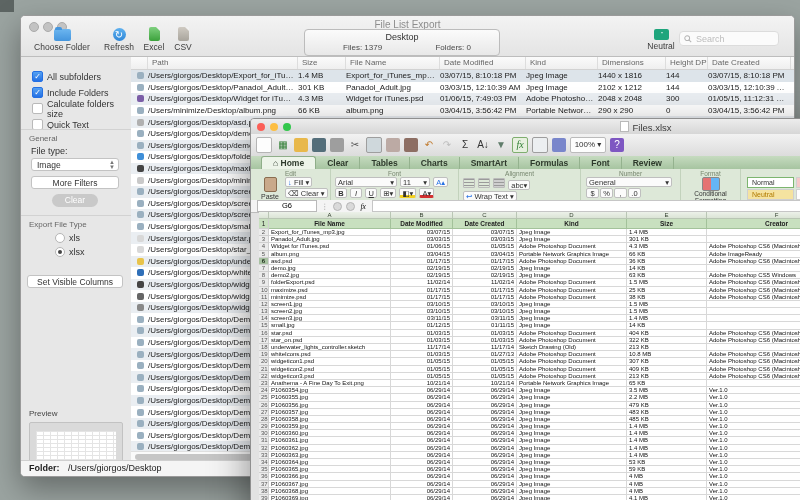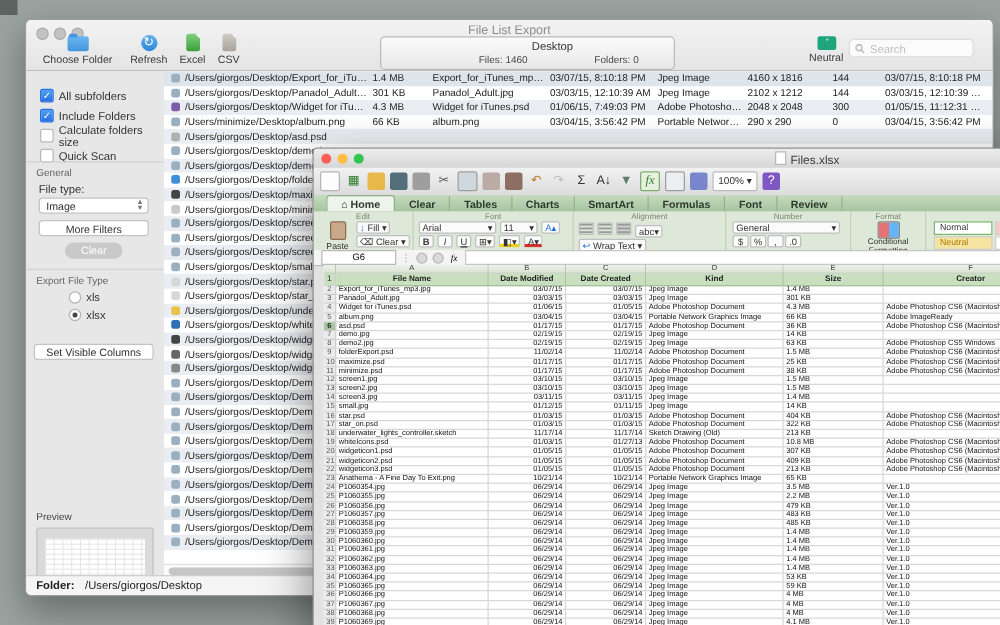--- a/index.html
+++ b/index.html
@@ -26,21 +26,21 @@
   .refresh-ic{width:13px;height:13px;border-radius:50%;
        background:linear-gradient(#5fb1ef,#2f87d8);color:#fff;font-size:10px;
        line-height:13px;text-align:center;}
   .doc-ic{width:11px;height:14px;border-radius:2px;position:relative;margin:0 auto;}
   .doc-ic.green{background:linear-gradient(#7fd07f,#3ba13b);}
   .doc-ic.grayd{background:linear-gradient(#cfcac2,#a8a49c);}
   .doc-ic:before{content:"";position:absolute;right:0;top:0;border:2.5px solid;
        border-color:#f2f2f2 #f2f2f2 transparent transparent;}
   .scanbox{position:absolute;left:283px;top:13px;width:194px;height:25px;
        background:linear-gradient(#fbfbfb,#e8e8e8);border:1px solid #bcbcbc;
-       border-radius:4px;font-size:8px;color:#4a4a4a;text-align:center;padding-left:40px;}
+       border-radius:4px;font-size:8px;color:#4a4a4a;text-align:center;}
   .scanbox .ttl{font-size:9px;color:#333;margin-top:2px;}
   .scanbox .cnts{display:flex;justify-content:space-between;padding:1px 28px 0 38px;}
   .fb-ic{width:15px;height:11px;background:#1ea57c;border-radius:2px;margin:0 auto;
        position:relative;color:#fff;font-size:6px;line-height:10px;}
   .fb-ic:after{content:"";position:absolute;left:2px;bottom:-3px;
        border:3px solid transparent;border-top-color:#1ea57c;border-left-width:1px;}
   .searchbox{position:absolute;right:15px;top:15px;width:100px;height:15px;
        background:#fbfbfb;border:1px solid #dcdcdc;border-radius:4px;
        color:#bdbdbd;font-size:9px;line-height:14px;padding-left:16px;box-sizing:border-box;}
   .searchbox svg{position:absolute;left:4px;top:3px;}
@@ -182,21 +182,21 @@
       <div>Excel</div>
     </div>
     <div class="tb-item" style="left:148px;top:11px;width:28px;">
       <div class="ic doc-ic grayd"></div>
       <div>CSV</div>
     </div>
 
     <div class="scanbox">
       <div class="ttl">Desktop</div>
       <div class="cnts">
-        <span>Files: 1460</span>
+        <span>Files: 1379</span>
         <span>Folders: 0</span>
       </div>
     </div>
 
     <div class="tb-item" style="left:615px;top:13px;width:50px;">
       <div class="ic fb-ic">&nbsp;''</div>
       <div>Neutral</div>
     </div>
     <div class="searchbox">
       <svg width="8" height="8" viewBox="0 0 10 10">
@@ -216,21 +216,21 @@
         <div class="chk-row" style="top: 30px;">
           <span class="chk on">✓</span>
           <span>Include Folders</span>
         </div>
         <div class="chk-row" style="top: 46px;">
           <span class="chk"></span>
           <span>Calculate folders size</span>
         </div>
         <div class="chk-row" style="top: 62px;">
           <span class="chk"></span>
-          <span>Quick Scan</span>
+          <span>Quick Text</span>
         </div>
       </div>
     <div class="sb-div" style="top:72px"></div>
     <div class="sb-sec" style="top:77px">General</div>
     <div style="position:absolute;left:10px;top:89px;font-size:9px;">File type:</div>
     <div class="popup" style="top:101px">
       <span>Image</span>
       <span class="arr">▲<br>▼</span>
     </div>
     <div class="btn" style="top:119px">More Filters</div>
@@ -248,29 +248,40 @@
         </div>
       </div>
     <div class="btn" style="top:218px;width:96px;left:6px">Set Visible Columns</div>
     <div class="sb-sec" style="top:352px;color:#444">Preview</div>
     <div class="preview-box">
       <div class="pv-sheet"></div>
     </div>
   </div>
 
   <div class="ftable">
+    <div class="fhead">
+        <div style="width: 17px;"></div>
+        <div style="width: 150px;">Path</div>
+        <div style="width: 48px;">Size</div>
+        <div style="width: 94px;">File Name</div>
+        <div style="width: 86px;">Date Modified</div>
+        <div style="width: 72px;">Kind</div>
+        <div style="width: 68px;">Dimensions</div>
+        <div style="width: 42px;">Height DPI</div>
+        <div style="width: 83px;">Date Created</div>
+      </div>
     <div>
         <div class="frow sel alt">
           <div class="fdot" style="background: rgb(154, 176, 192); width: 7px;"></div>
           <div style="width: 150px;">/Users/giorgos/Desktop/Export_for_iTunes_mp3.jpg</div>
           <div style="width: 48px;">1.4 MB</div>
           <div style="width: 94px;">Export_for_iTunes_mp3.jpg</div>
           <div style="width: 86px;">03/07/15, 8:10:18 PM</div>
           <div style="width: 72px;">Jpeg Image</div>
-          <div style="width: 68px;">4160 x 1816</div>
+          <div style="width: 68px;">1440 x 1816</div>
           <div style="width: 42px;">144</div>
           <div style="width: 83px;">03/07/15, 8:10:18 PM</div>
         </div>
         <div class="frow ">
           <div class="fdot" style="background: rgb(154, 176, 192); width: 7px;"></div>
           <div style="width: 150px;">/Users/giorgos/Desktop/Panadol_Adult.jpg</div>
           <div style="width: 48px;">301 KB</div>
           <div style="width: 94px;">Panadol_Adult.jpg</div>
           <div style="width: 86px;">03/03/15, 12:10:39 AM</div>
           <div style="width: 72px;">Jpeg Image</div>

